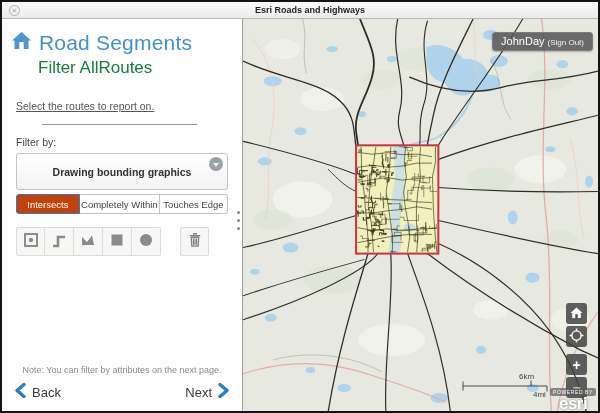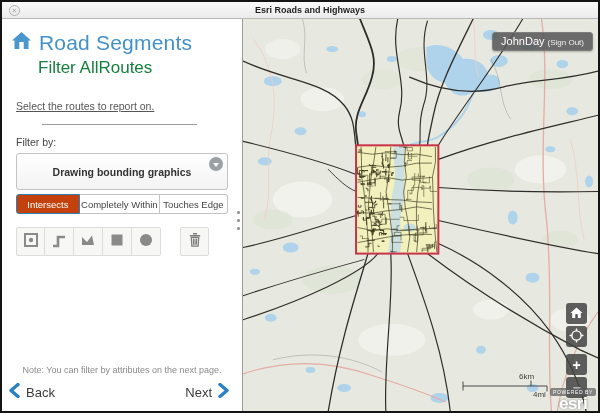--- a/index.html
+++ b/index.html
@@ -37,21 +37,21 @@
   .seg.selected { background:#c2410c; border-color:#2a80ba; color:#fff; }
 
   .tools { margin:13px 0 0 14px; display:flex; align-items:center; }
   .tool { width:29px; height:29px; background:#f7f7f6; border:1px solid #dcdcdc; border-left:none; display:flex; align-items:center; justify-content:center; cursor:pointer; }
   .tool:first-child { border-left:1px solid #dcdcdc; border-radius:2px 0 0 2px; }
   .tool.last-draw { border-radius:0 2px 2px 0; }
   .tool.trash { margin-left:19px; border:1px solid #dcdcdc; border-radius:2px; }
 
   .panel-spacer { flex:1; }
   .note { text-align:center; font-size:9px; color:#8a8a8a; margin-bottom:8px; }
-  .footer { display:flex; justify-content:space-between; align-items:flex-start; padding:0 13px 10px 7px;gap:23px; }
+  .footer { display:flex; justify-content:space-between; align-items:flex-start; padding:0 13px 10px 13px;gap:23px; }
   .navbtn { display:flex; align-items:center; gap:6px; font-size:13px; color:#3a3a3a; cursor:pointer; }
 
   .dots-handle { position:absolute; right:2px; top:192px; display:flex; flex-direction:column; gap:5px; cursor:col-resize; }
   .dots-handle i { width:3px; height:3px; border-radius:50%; background:#8a8a8a; }
 
   
   .map-svg { position:absolute; inset:0; width:100%; height:100%; }
   .user-btn { position:absolute; top:13px; right:5px; background:rgba(88,88,88,0.88); border:1px solid #7d7d7d; border-radius:3px; color:#fff; padding:2px 8px 3px 8px; font-size:11px; cursor:pointer; white-space:nowrap; box-shadow:0 1px 2px rgba(0,0,0,0.25); }
   .user-signout { font-size:8px; margin-left:3px; color:#f0f0f0; }
 

